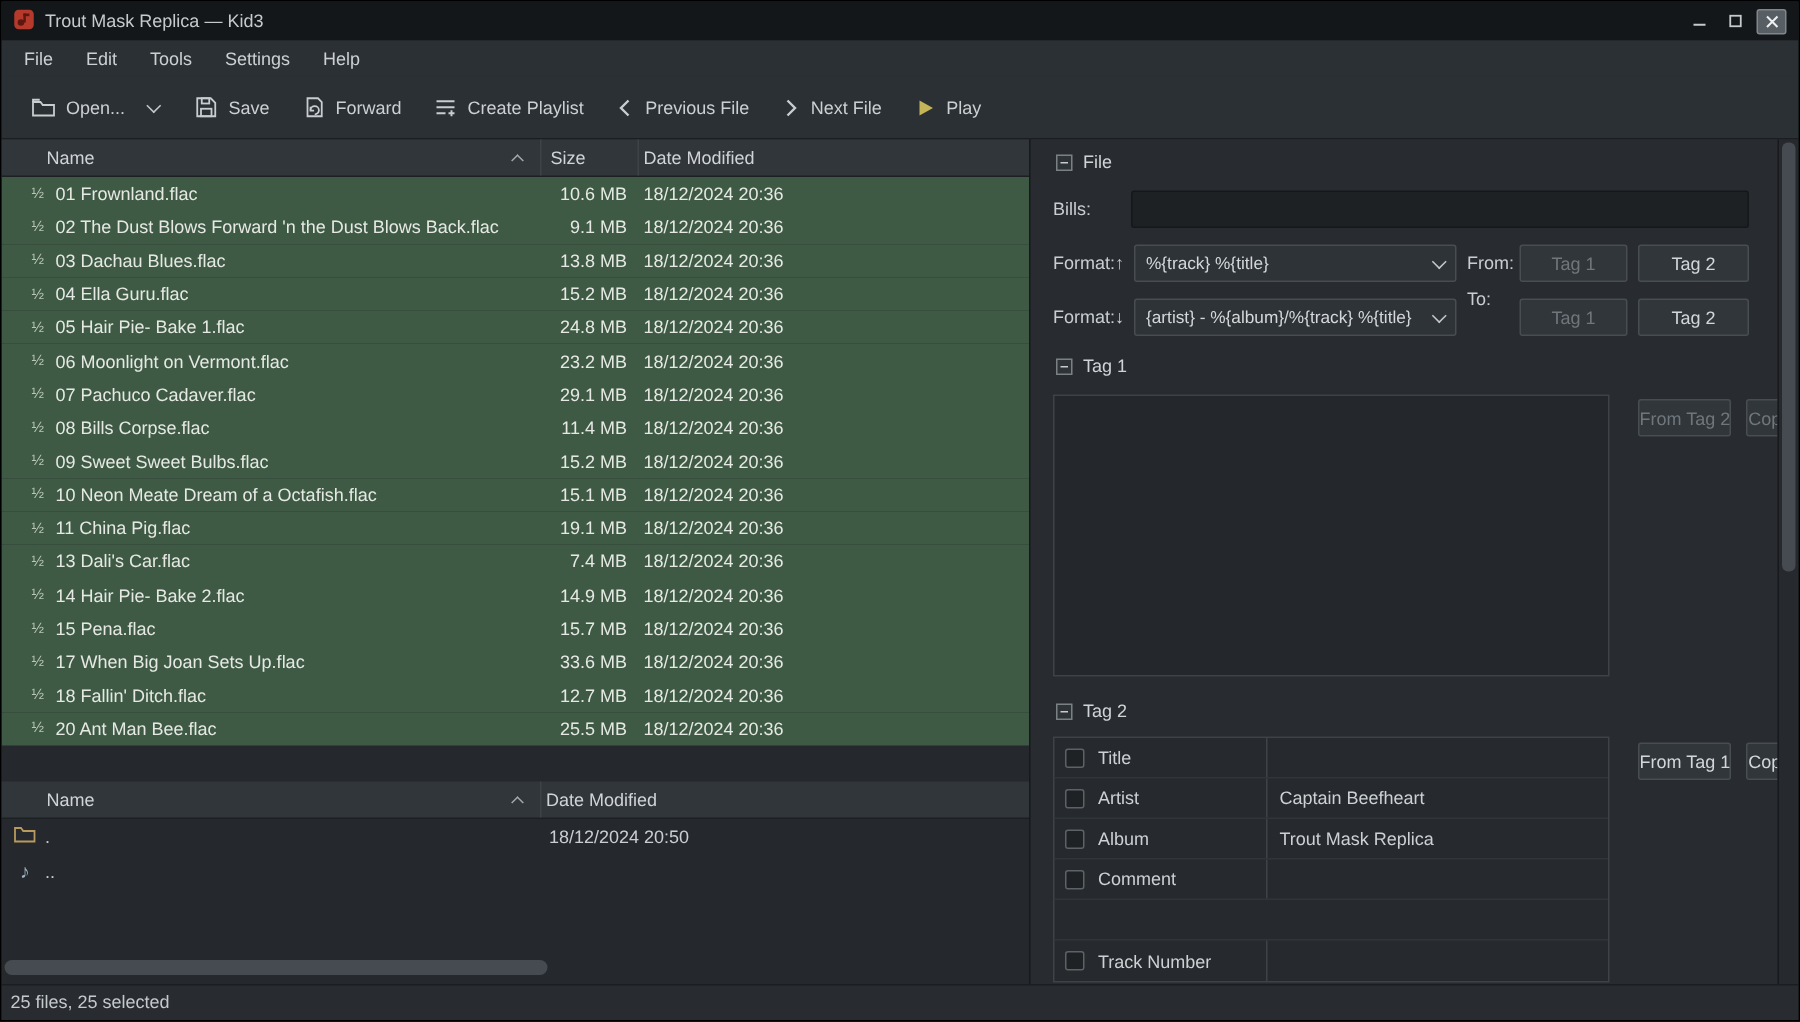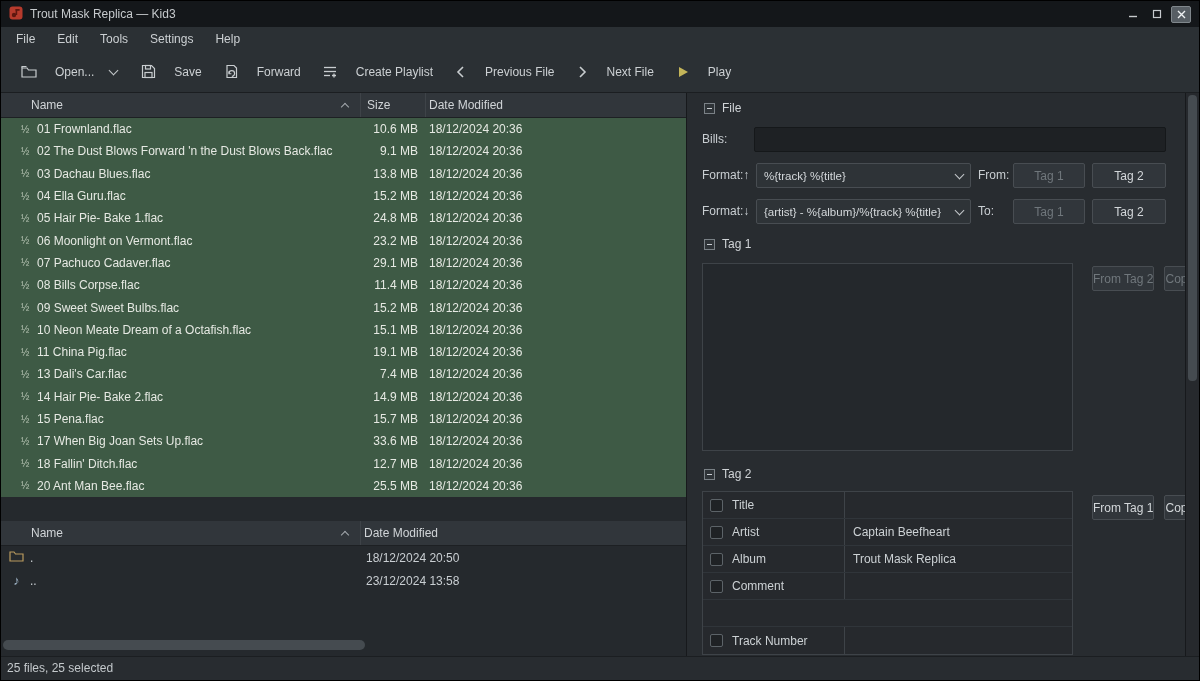--- a/index.html
+++ b/index.html
@@ -16,21 +16,21 @@
   .tb-btn.close{background:#575e64;border:1px solid #80878c;border-radius:2px}
 
   
   .menubar{position:absolute;left:0;top:26px;right:0;height:24px;background:#2b3034;
     display:flex;align-items:center;padding-left:4px}
   .menu-item{padding:0 11px;line-height:24px;color:#ccd0d3;cursor:default}
 
   
   .toolbar{position:absolute;left:0;top:50px;right:0;height:42px;background:#2b3034;
     border-bottom:1px solid #1b1e21;display:flex;align-items:center;padding-left:14px;gap:10px}
-  .tool-btn{display:flex;align-items:center;gap:18px;padding:6px 6px;border-radius:3px;color:#ccd0d3;white-space:nowrap}
+  .tool-btn{display:flex;align-items:center;gap:7px;padding:6px 6px;border-radius:3px;color:#ccd0d3;white-space:nowrap}
   .tool-btn svg{display:block}
   .chev-down{width:7px;height:7px;border-right:1.5px solid #c4c8cb;border-bottom:1.5px solid #c4c8cb;
     transform:rotate(45deg);margin-top:-3px;display:inline-block}
   .open-drop{padding:6px 8px;margin-left:-8px}
 
   
   .main{position:absolute;left:0;top:92px;right:0;bottom:24px}
   .left-pane{position:absolute;left:0;top:0;width:686px;bottom:0;background:#25292d;border-right:1px solid #17191c}
   .right-pane{position:absolute;left:687px;top:0;width:499px;bottom:0;background:#282c30;overflow:hidden}
   .v-scroll{position:absolute;right:0;top:0;width:14px;bottom:0;background:#26292d;border-left:1px solid #17191c}
@@ -374,21 +374,20 @@
       <span>.</span>
     </div>
     <div class="dr-mod">18/12/2024 20:50</div>
   </div>
           <div class="dir-row">
     <div class="dr-name">
 
       <span class="dr-note">♪</span>
       <span>..</span>
     </div>
-    <div class="dr-mod">23/12/2024 13:58</div>
   </div>
         </div>
 
       <div class="h-scroll">
         <div class="h-thumb"></div>
       </div>
     </div>
 
     <div class="right-pane">
 
@@ -407,21 +406,21 @@
       </div>
       <div class="abs rlabel" style="left:290px;top:70px">From:</div>
       <div class="btn disabled mid-btn" style="top:70px">Tag 1</div>
       <div class="btn side-btn abs" style="left:404px;top:70px;width:74px">Tag 2</div>
 
       <div class="abs rlabel" style="left:14px;top:106px">Format:↓</div>
       <div class="combo" style="top:106px">
         <span class="combo-text">{artist} - %{album}/%{track} %{title}</span>
         <span class="chev-down"></span>
       </div>
-      <div class="abs rlabel" style="left:290px;top:106px">To:</div>
+      <div class="abs rlabel" style="left:290px;top:94px">To:</div>
       <div class="btn disabled mid-btn" style="top:106px">Tag 1</div>
       <div class="btn abs" style="left:404px;top:106px;width:74px">Tag 2</div>
 
       <div class="abs section-h" style="left:16px;top:144px">
         <span class="collapse-icon"></span>
         <span>Tag 1</span>
       </div>
       <div class="tag1-frame"></div>
       <div class="side-col" style="top:173px">
           <div class="btn disabled">From Tag 2</div>

